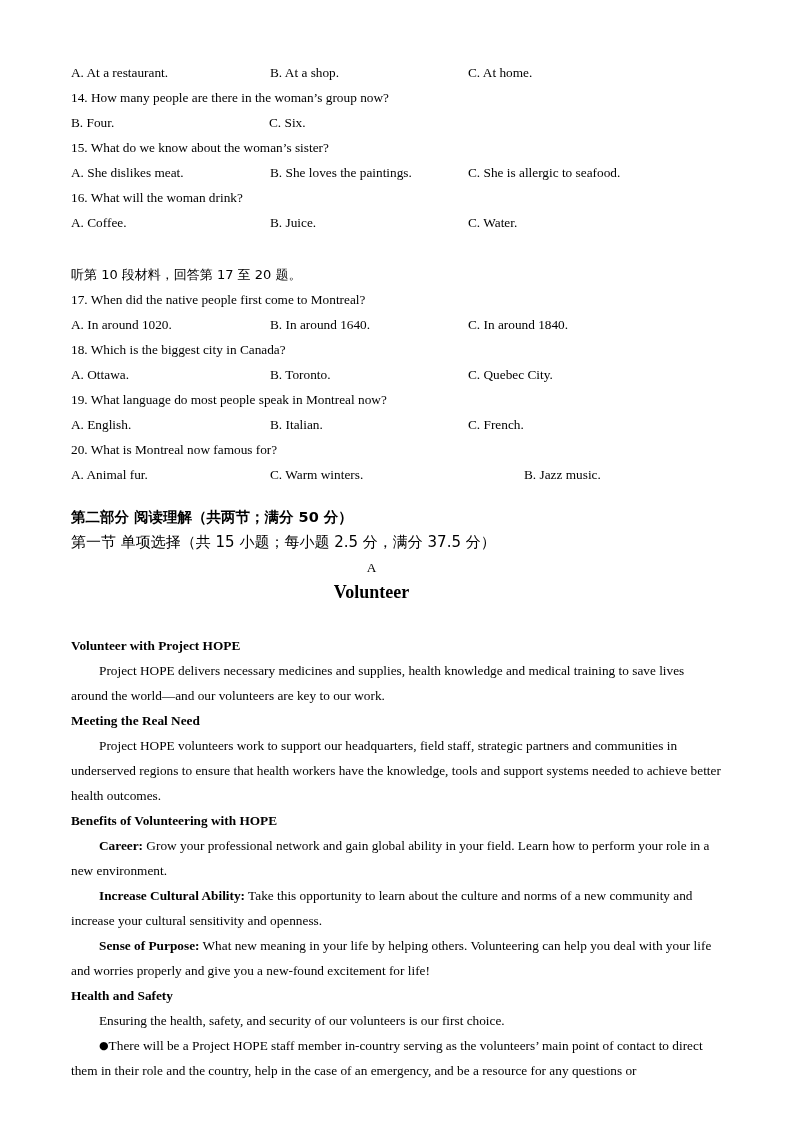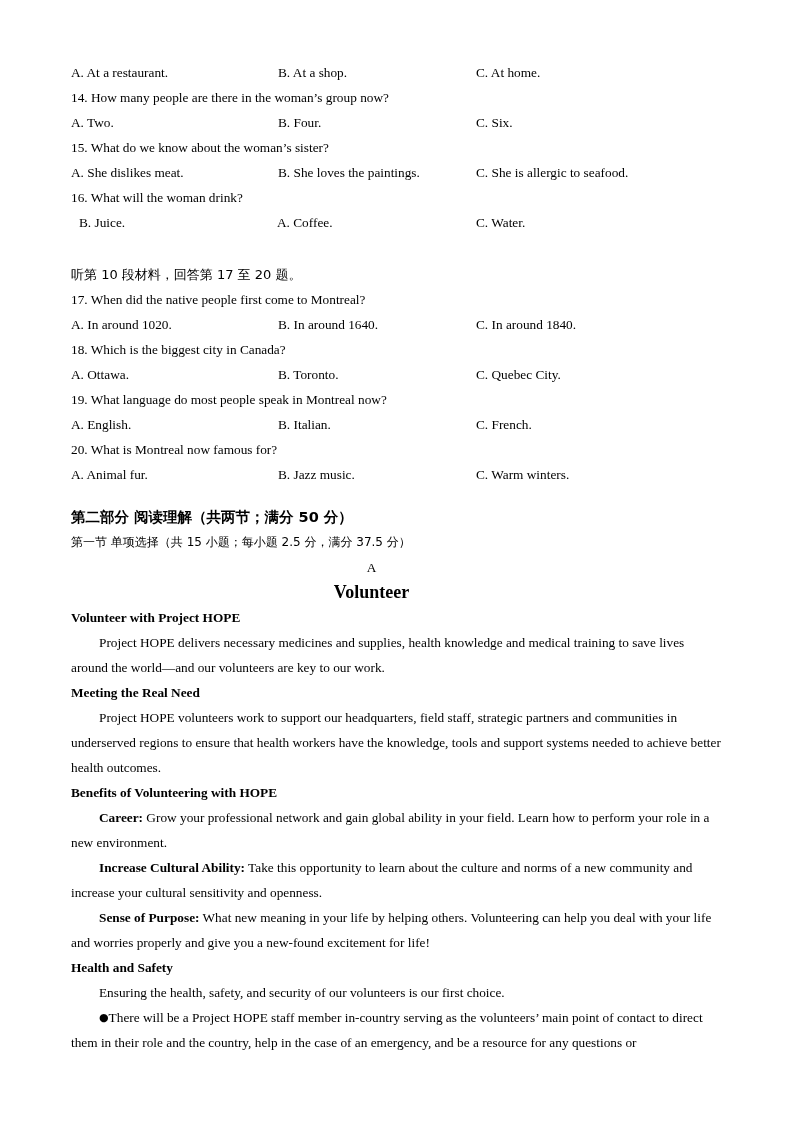--- a/index.html
+++ b/index.html
@@ -32,41 +32,41 @@
     white-space: nowrap;
   }
   .opt-row {
     display: flex;
     line-height: 25px;
   }
   .opt {
     white-space: nowrap;
   }
   .opt.a { width: 199px; flex: 0 0 199px; }
-  .opt.b { width: 198px; flex: 0 0 198px; margin-left: 8px; }
+  .opt.b { width: 198px; flex: 0 0 198px; }
   .opt.c { flex: 1 1 auto; }
 
   .cn-line {
     font-family: "DejaVu Sans", "Liberation Sans", sans-serif;
     font-size: 13px;
     line-height: 25px;
     margin-top: 27px;
   }
 
   
   .part-head {
     font-family: "DejaVu Sans", "Liberation Sans", sans-serif;
     font-weight: bold;
     font-size: 14.5px;
     line-height: 25px;
     margin-top: 18px;
   }
   .part-sub {
     font-family: "DejaVu Sans", "Liberation Sans", sans-serif;
-    font-size: 12px;
+    font-size: 15px;
     line-height: 25px;
   }
 
   .center-label {
     text-align: center;
     font-size: 13.3px;
     line-height: 25px;
     padding-right: 50px;
   }
   .center-title {
@@ -75,20 +75,21 @@
     font-weight: bold;
     line-height: 25px;
     padding-right: 50px;
   }
 
   
   .article {
     font-size: 13.3px;
     line-height: 25px;
     width: 651px;
+    margin-top: 28px;
   }
   .sec-head {
     font-weight: bold;
     line-height: 25px;
   }
   .para {
     text-indent: 28px;
     line-height: 25px;
     text-align: left;
   }
@@ -111,36 +112,35 @@
   <div class="mcq-block">
 
     <div class="opt-row">
       <span class="opt a">A. At a restaurant.</span>
       <span class="opt b">B. At a shop.</span>
       <span class="opt c">C. At home.</span>
     </div>
 
     <div class="q-line">14. How many people are there in the woman’s group now?</div>
     <div class="opt-row">
-      <span class="opt a">A. Two.</span>
       <span class="opt b">B. Four.</span>
       <span class="opt c">C. Six.</span>
     </div>
 
     <div class="q-line">15. What do we know about the woman’s sister?</div>
     <div class="opt-row">
       <span class="opt a">A. She dislikes meat.</span>
       <span class="opt b">B. She loves the paintings.</span>
       <span class="opt c">C. She is allergic to seafood.</span>
     </div>
 
     <div class="q-line">16. What will the woman drink?</div>
     <div class="opt-row">
+      <span class="opt a">A. Coffee.</span>
       <span class="opt b">B. Juice.</span>
-      <span class="opt a">A. Coffee.</span>
       <span class="opt c">C. Water.</span>
     </div>
 
     <div class="cn-line">听第 10 段材料，回答第 17 至 20 题。</div>
 
     <div class="q-line">17. When did the native people first come to Montreal?</div>
     <div class="opt-row">
       <span class="opt a">A. In around 1020.</span>
       <span class="opt b">B. In around 1640.</span>
       <span class="opt c">C. In around 1840.</span>
@@ -156,22 +156,22 @@
     <div class="q-line">19. What language do most people speak in Montreal now?</div>
     <div class="opt-row">
       <span class="opt a">A. English.</span>
       <span class="opt b">B. Italian.</span>
       <span class="opt c">C. French.</span>
     </div>
 
     <div class="q-line">20. What is Montreal now famous for?</div>
     <div class="opt-row">
       <span class="opt a">A. Animal fur.</span>
+      <span class="opt c">C. Warm winters.</span>
       <span class="opt b">B. Jazz music.</span>
-      <span class="opt c">C. Warm winters.</span>
     </div>
 
   </div>
 
   <div class="part-head">第二部分  阅读理解（共两节；满分 50 分）</div>
   <div class="part-sub">第一节  单项选择（共 15 小题；每小题 2.5 分，满分 37.5 分）</div>
 
   <div class="center-label">A</div>
   <div class="center-title">Volunteer</div>
 

